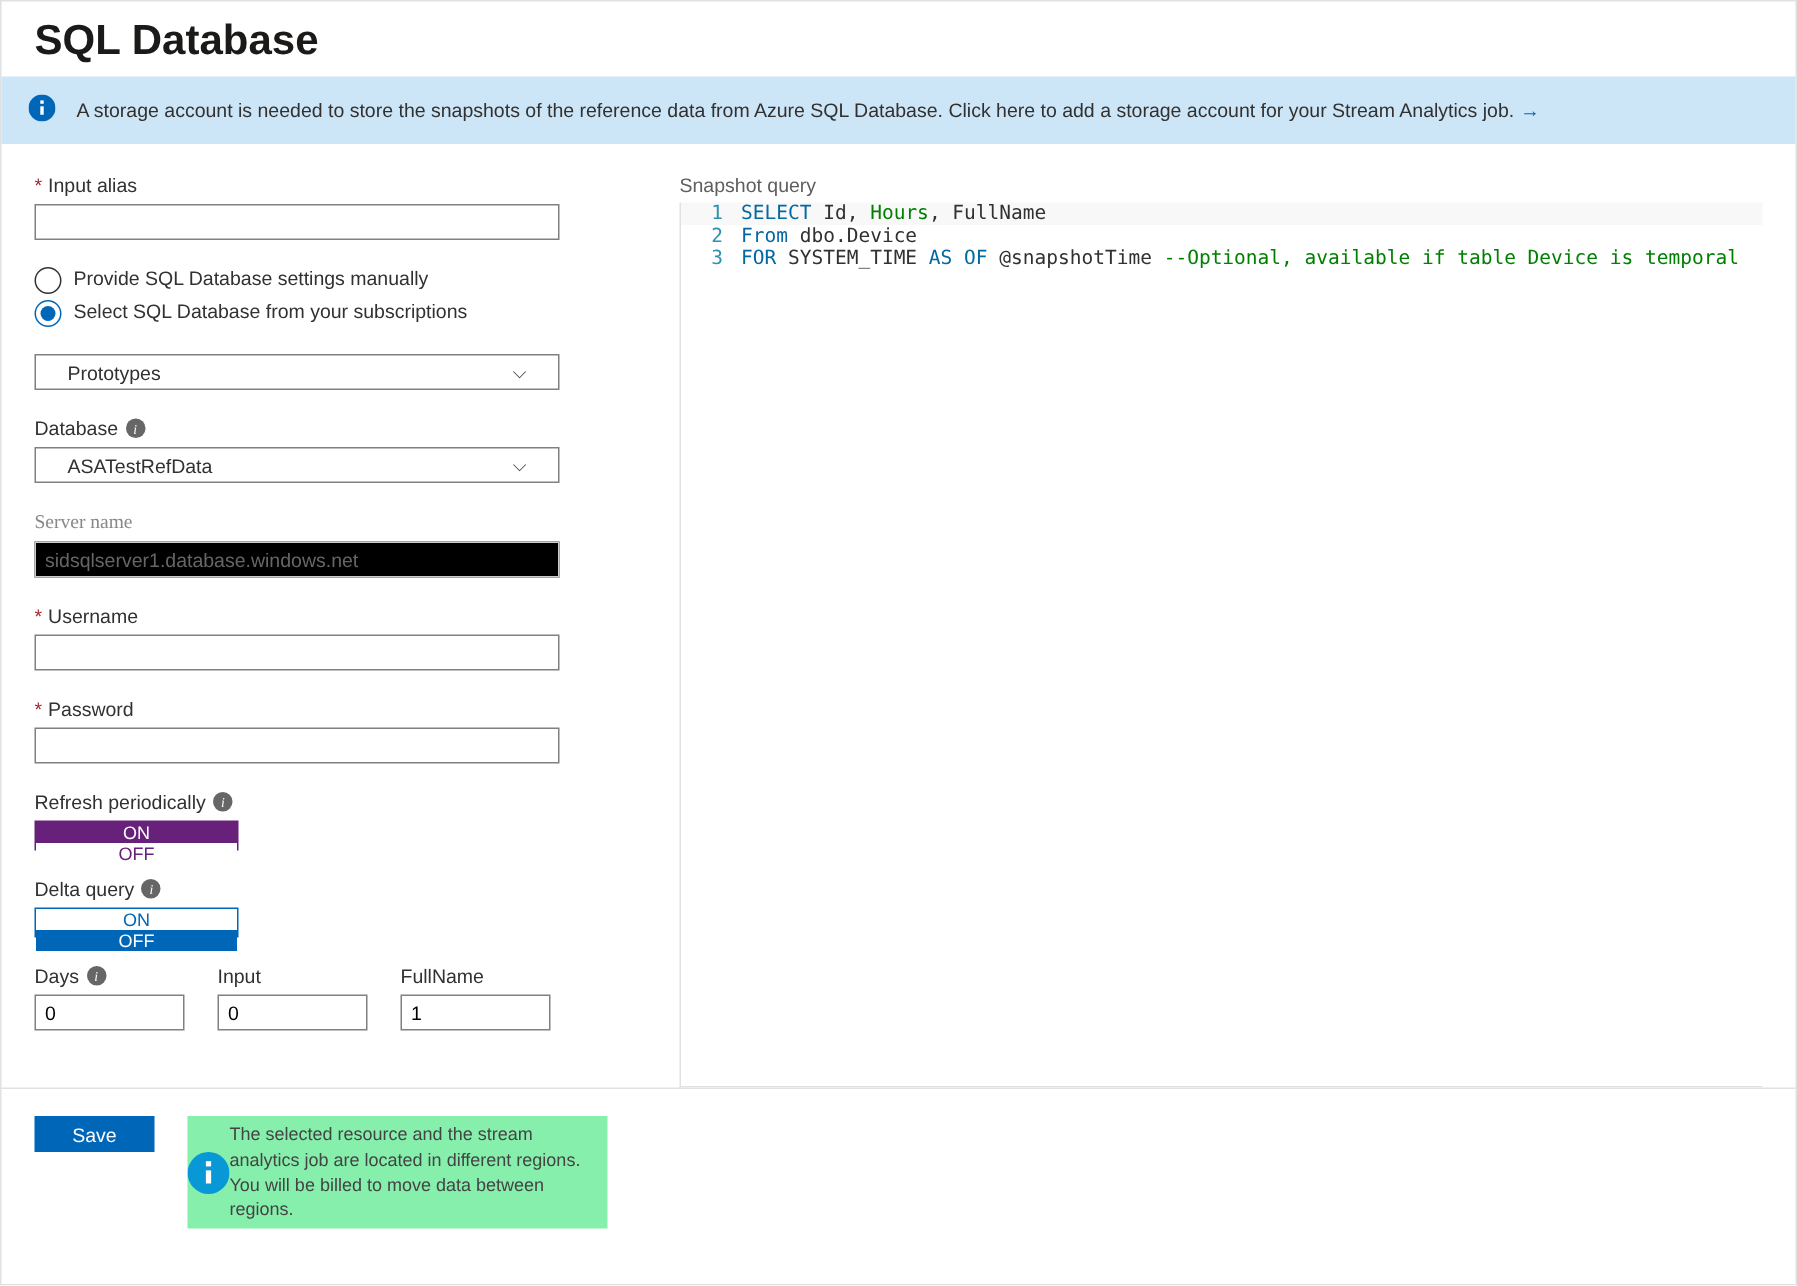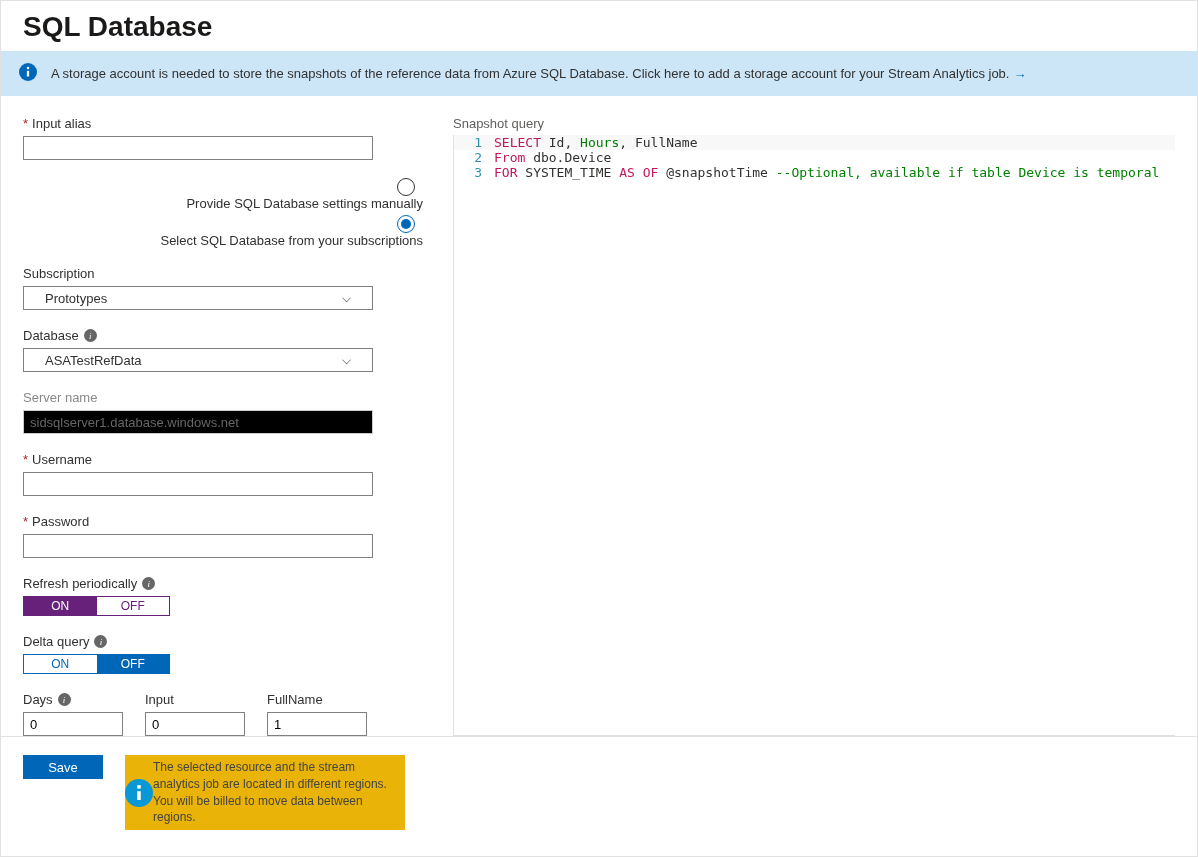--- a/index.html
+++ b/index.html
@@ -39,67 +39,67 @@
   .field { margin-bottom: 18px; }
   .field-label { font-size:13px; margin-bottom:5px; display:flex; align-items:center; }
   .req { color:#a4262c; margin-right:4px; }
   .field input[type=text], .field input[type=password] {
     width: 350px; height: 24px; border:1px solid #808080; padding:2px 6px; font-size:13px;
   }
   .field input.small { width:100px; }
   .field input[disabled] { background:#000000; color:#666; border-color:#ccc; }
 
   .radio-group { margin-bottom:18px; }
-  .radio-row { display:flex; align-items:flex-end; margin:4px 0;flex-direction:column; }
+  .radio-row { display:flex; align-items:flex-start; margin:4px 0; }
   .radio-outer { width:18px; height:18px; border:1px solid #333; border-radius:50%; display:flex; align-items:center; justify-content:center; margin-right:8px; cursor:pointer;}
   .radio-outer.selected { border-color:#0067b8; }
   .radio-inner { width:10px; height:10px; border-radius:50%; background:#0067b8; }
 
   .select-box {
     width:350px; height:24px; border:1px solid #808080; display:flex; align-items:center; justify-content:space-between; padding:2px 21px; cursor:pointer; font-size:13px;
   }
   .chev { font-size:12px; }
 
-  .muted-label { color:#888; }
-
-  .toggle { display:flex; width:147px; height:20px; border:1px solid #0067b8; cursor:pointer; }
+  .muted-label { color:#888;font-family:Liberation Serif, serif; }
+
+  .toggle { display:flex; width:136px; height:20px; border:1px solid #0067b8; cursor:pointer;flex-direction:column; }
   .toggle .seg { flex:1; display:flex; align-items:center; justify-content:center; font-size:12px; }
   .seg.active-purple { background:#68217a; color:#fff; }
   .seg.inactive-purple { background:#fff; color:#68217a; }
   .seg.active-blue { background:#0067b8; color:#fff; }
   .seg.inactive-blue { background:#fff; color:#0067b8; }
   .toggle.purple { border-color:#68217a; }
 
   .dur-row { display:flex; gap:22px; }
   .dur-row .field { margin-bottom:0; }
 
   .right-label { font-size:13px; margin-bottom:4px; color:#605e5c; }
   .editor {
     flex:1; border-left:1px solid #e1e1e1; border-bottom:1px solid #e1e1e1;
     background:#fff; min-height:590px;
     font-family: Consolas, monospace; font-size:13px;
   }
   .ed-row { display:flex; }
   .gutter { width:40px; text-align:right; padding-right:12px; color:#2b91af; user-select:none; }
   .code { flex:1; white-space:pre; }
   .ed-row.first .code, .ed-row.first .gutter { background:#f8f8f8; }
-  .kw { color:#be185d; }
+  .kw { color:#0369a1; }
   .id2 { color:#008000; }
   .cmt { color:#008000; }
 
   .footer {
     border-top:1px solid #e1e1e1;
     padding:18px 22px;
     display:flex; align-items:flex-start;
   }
   .save-btn {
     background:#0067b8; color:#fff; border:none; width:80px; height:24px; font-size:13px; cursor:pointer;
   }
   .note-box {
-    margin-left:22px; background:#eab308; display:flex; align-items:center;
+    margin-left:22px; background:#86efac; display:flex; align-items:center;
     width:280px; padding:4px 12px 4px 0;
   }
   .note-box .icon-cell { width:56px; display:flex; align-items:center; justify-content:center; }
   .note-box .txt { font-size:12px; color:#444; line-height:1.4; }
 
   svg.info { width:18px; height:18px; }
   svg.info-lg { width:28px; height:28px; }
   .help { display:inline-flex; width:13px; height:13px; border-radius:50%; background:#666; color:#fff; align-items:center; justify-content:center; font-size:9px; font-style:italic; font-family:Georgia,serif; margin-left:5px; cursor:default;}
 </style>
 </head>
@@ -140,23 +140,20 @@
         </div>
         <div class="radio-row">
           <span class="radio-outer selected">
               <span class="radio-inner"></span>
             </span>
           <span>Select SQL Database from your subscriptions</span>
         </div>
       </div>
 
       <div class="field">
-        <div class="field-label">
-            <span>Subscription</span>
-          </div>
         <div class="select-box">
           <span>Prototypes</span>
           <span class="chev">⌵</span>
         </div>
       </div>
 
       <div class="field">
         <div class="field-label">
             <span>Database</span>
             <span class="help">i</span>

